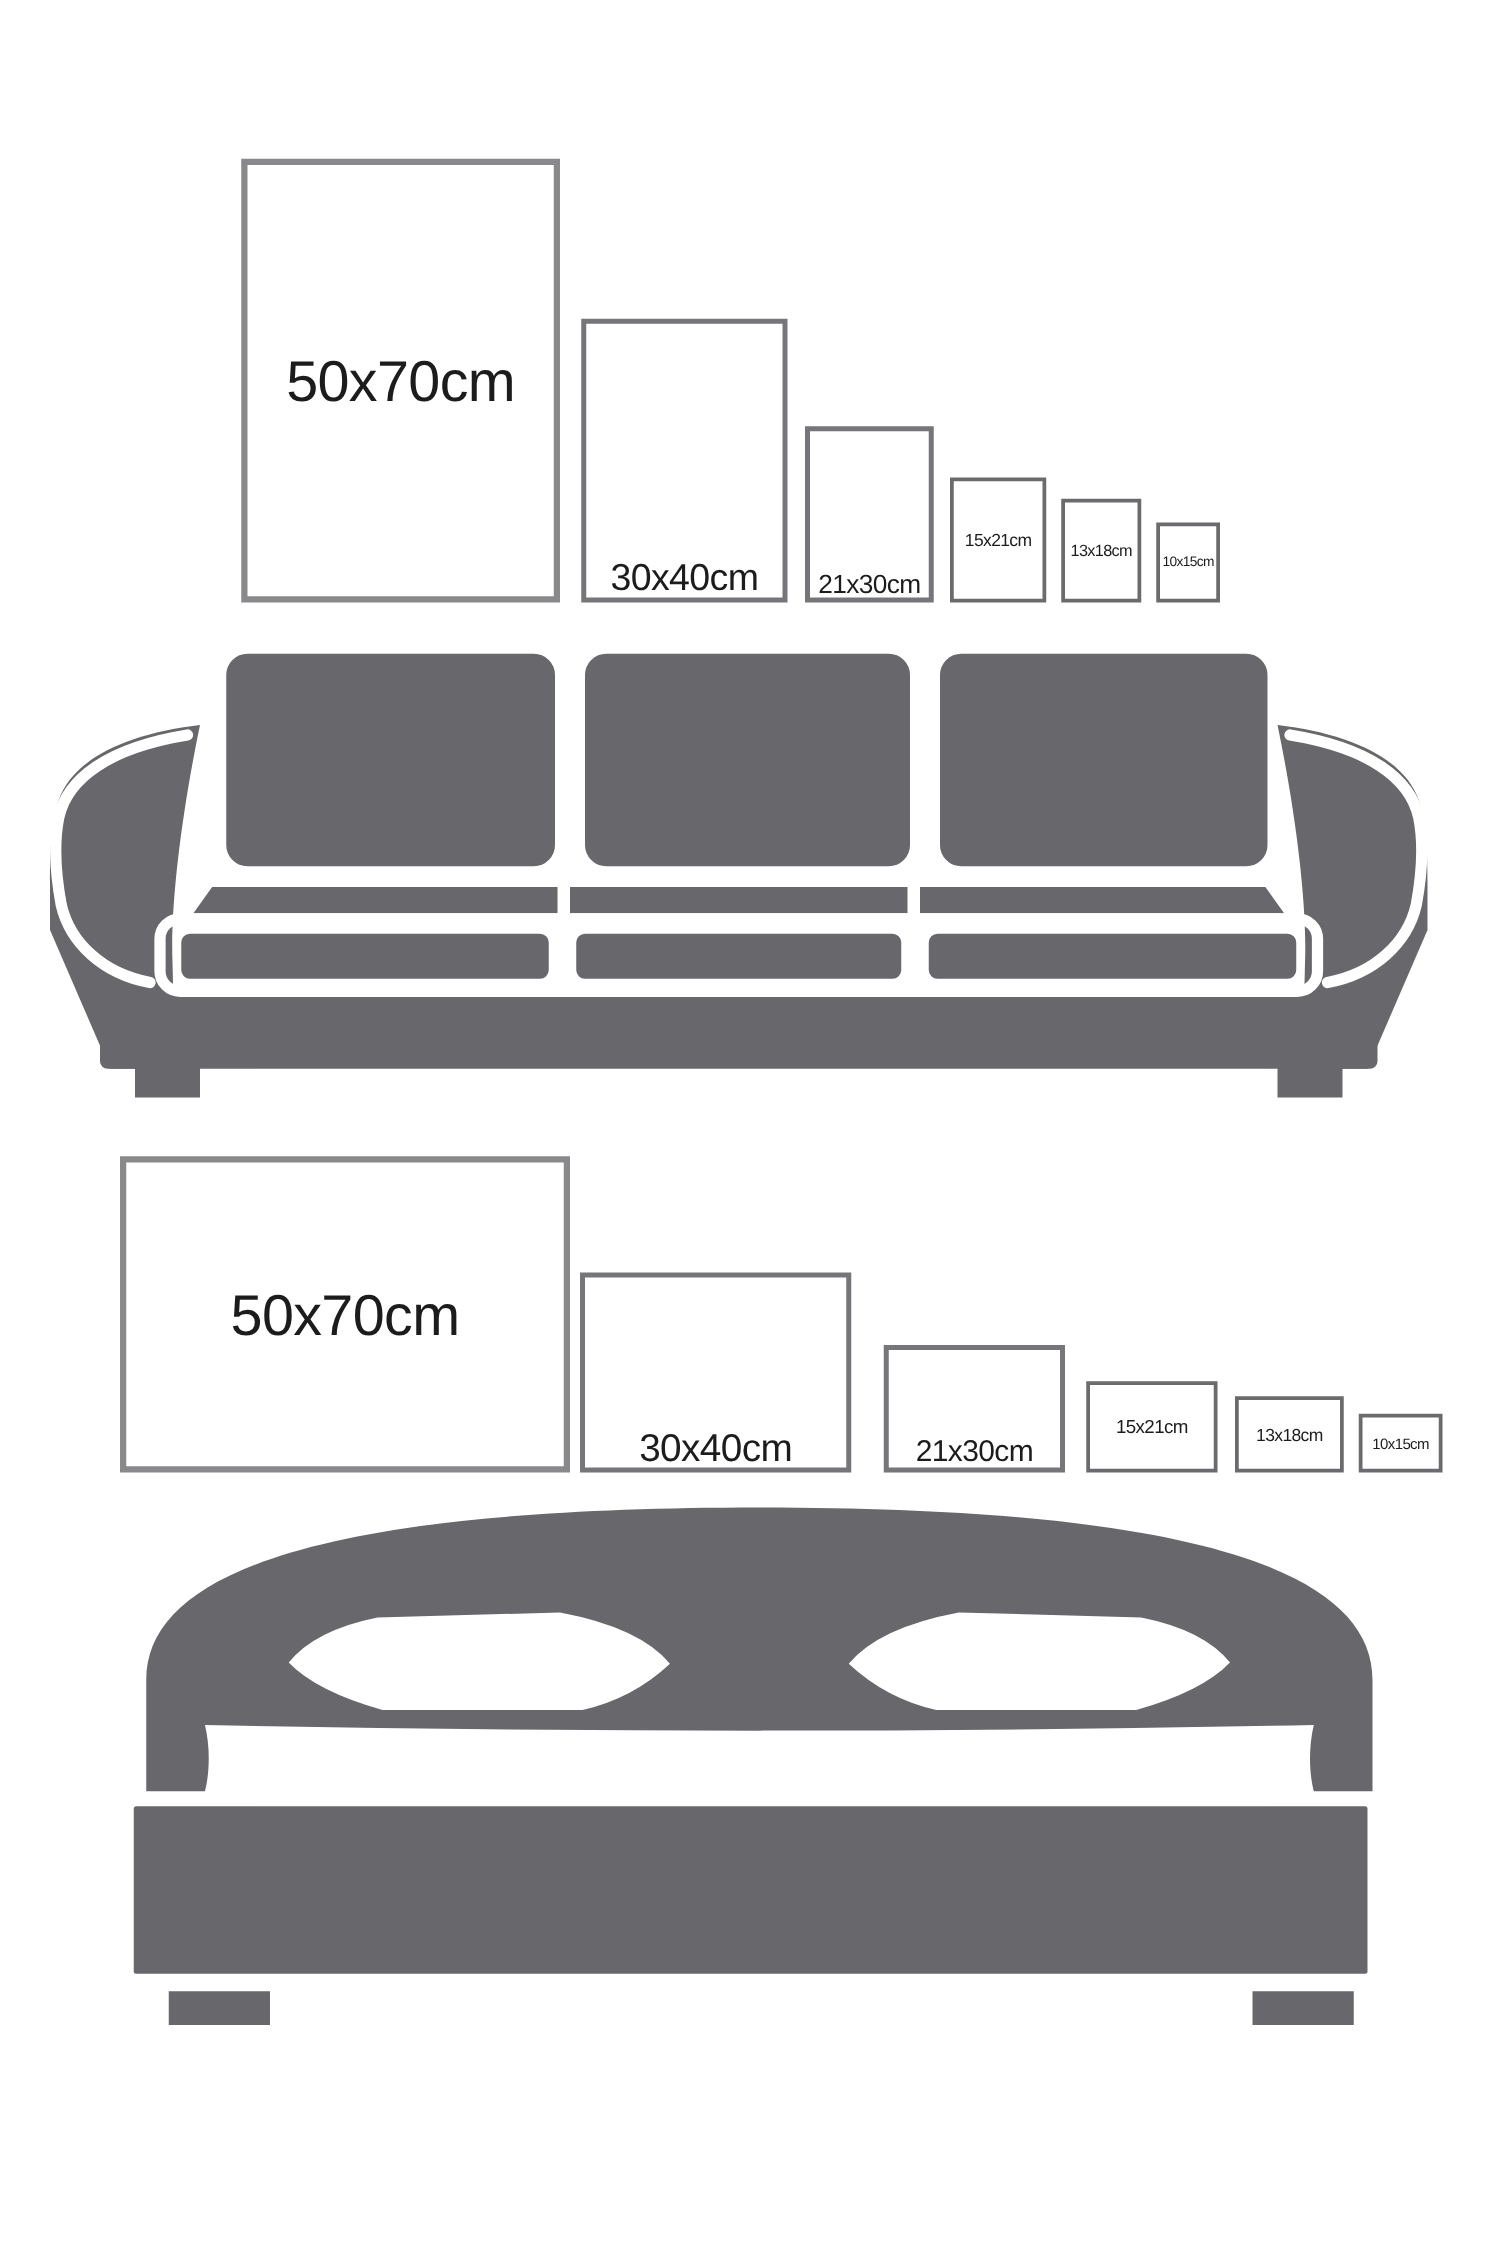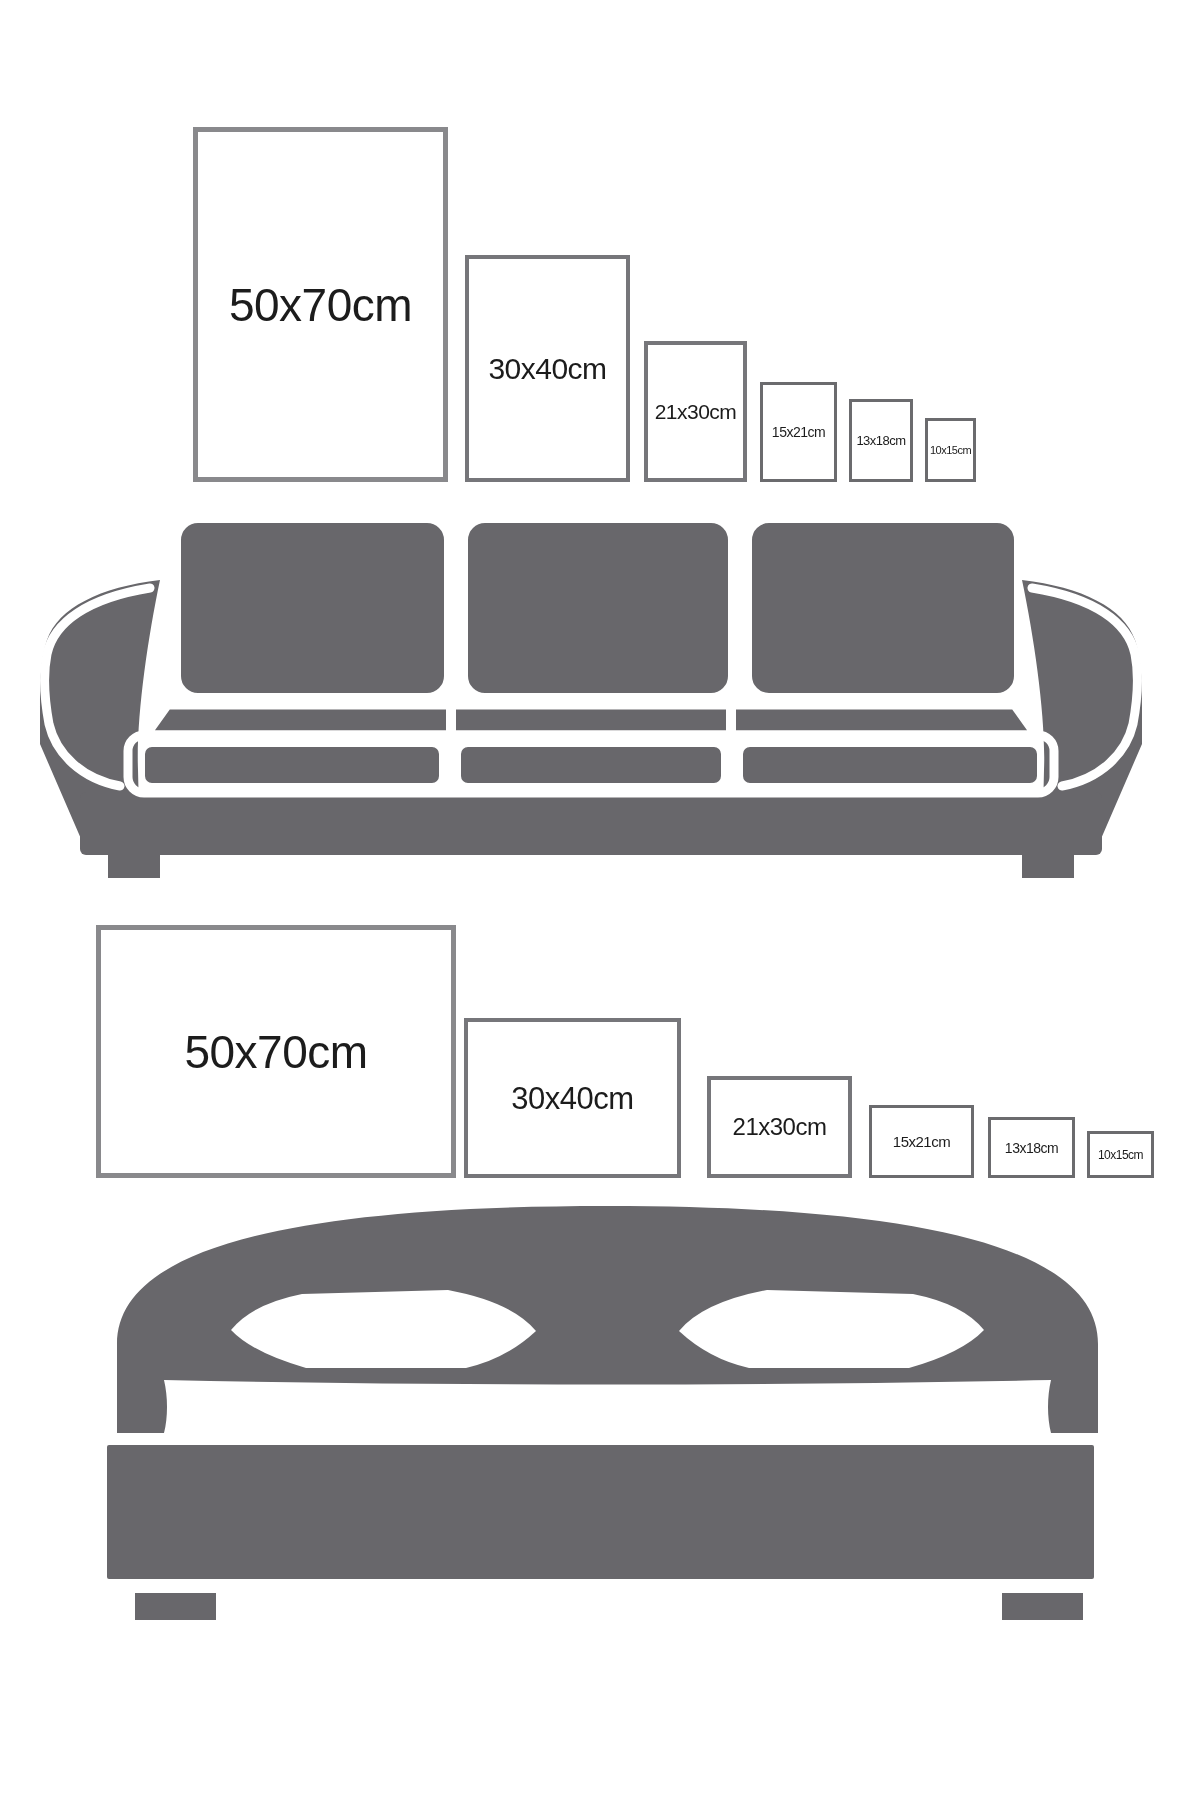--- a/index.html
+++ b/index.html
@@ -8,21 +8,21 @@
     background:var(--background,#fff);
     font-family:"Liberation Sans", sans-serif;
   }
   .stage{position:absolute;left:0;top:12px;width:1101px;height:1800px;border-radius:15px;}
   .frame{
     position:absolute;box-sizing:border-box;background:#fff;
     border-style:solid;
     display:flex;align-items:center;justify-content:center;
   }
   .b-xl{border-color:var(--frame-border-large,#89898c);}
-  .b-md{border-color:var(--frame-border-medium,#76767a);}
+  .b-md{border-color:var(--frame-border-medium,#76767a);align-items:flex-end;}
   .b-sm{border-color:var(--frame-border-small,#6b6b6e);}
   .frame-label{
     color:var(--label-text,#1c1c1c);
     white-space:nowrap;line-height:1;letter-spacing:-0.5px;
   }
   svg.furniture{position:absolute;display:block;}
   .pipe{fill:none;stroke:#ffffff;stroke-width:9;stroke-linecap:round;}
   .deck{stroke:#ffffff;stroke-width:7;}
   .cushion{stroke:#ffffff;stroke-width:6;}
   .band{fill:none;stroke:#ffffff;stroke-width:9;}

